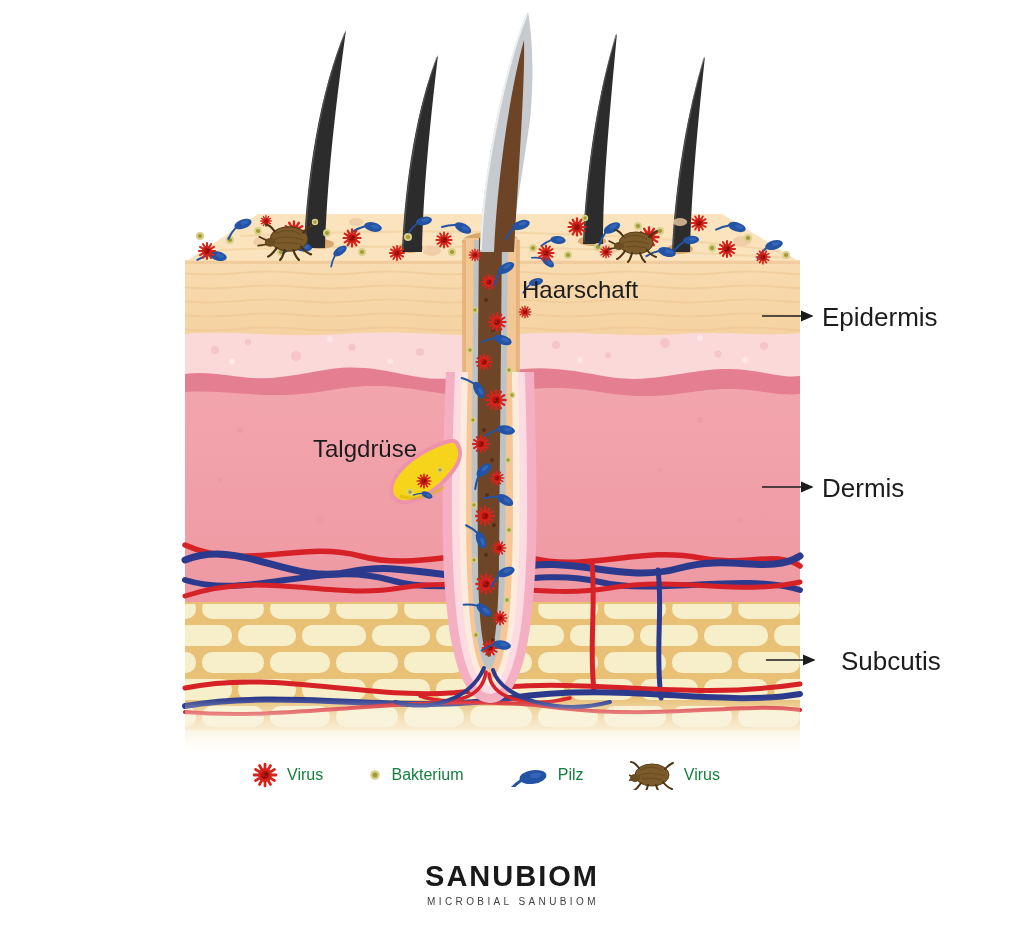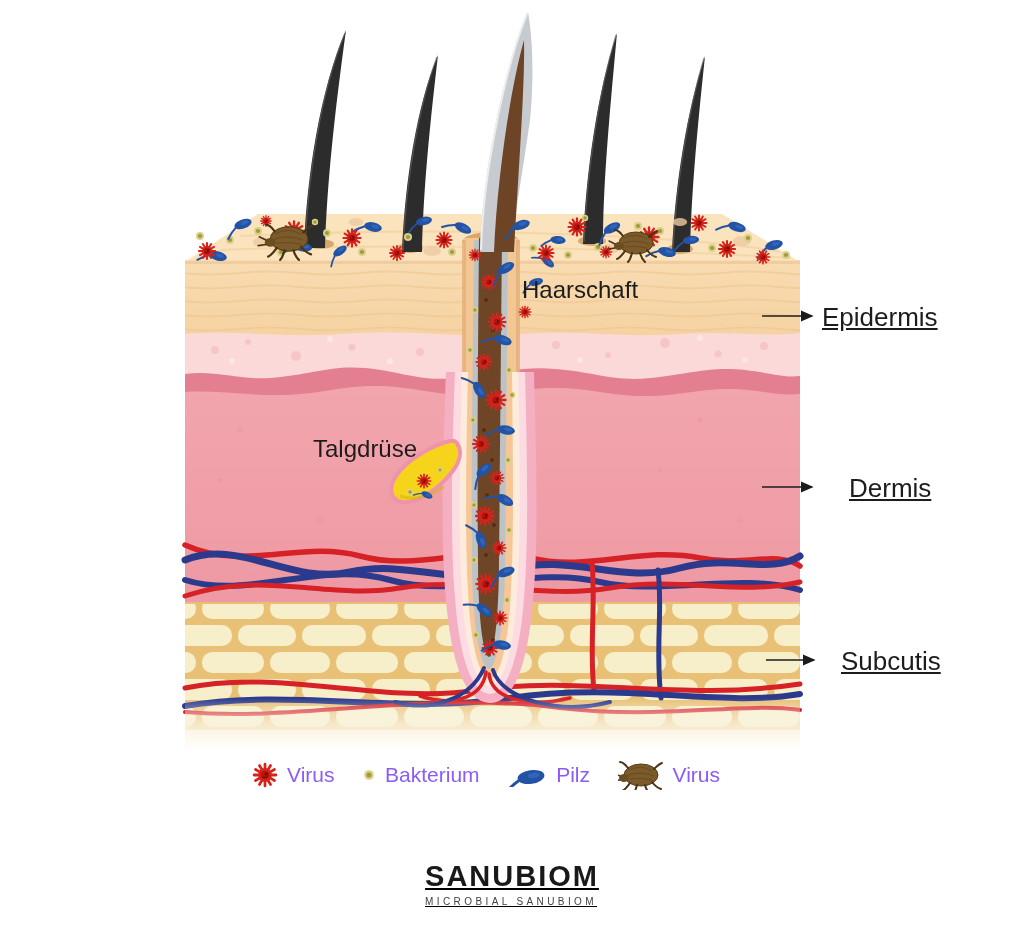--- a/index.html
+++ b/index.html
@@ -1,25 +1,25 @@
 <!DOCTYPE html>
 <html><head>
 <meta charset="utf-8">
 <style>
   html,body{margin:0;padding:0;background:#ffffff;}
   #stage{position:relative;width:1024px;height:924px;background:#ffffff;overflow:hidden;
          font-family:"Liberation Sans", sans-serif;}
   #art{position:absolute;left:0;top:0;}
   .anno{position:absolute;color:#1c1c1c;font-size:24px;white-space:nowrap;}
-  .layer-label{position:absolute;color:#1c1c1c;font-size:26px;white-space:nowrap;text-decoration:underline;}
+  .layer-label{position:absolute;color:#1c1c1c;font-size:26px;white-space:nowrap;}
   #legend{position:absolute;left:252px;top:760px;width:468px;display:flex;
           justify-content:space-between;align-items:center;}
   .legend-item{display:flex;align-items:center;gap:9px;}
-  .legend-item span.lbl{font-size:21px;color:#8b5cf6;}
-  #brand{position:absolute;left:50%;top:860px;transform:translateX(-50%);text-align:left;text-decoration:underline;}
+  .legend-item span.lbl{font-size:16px;color:#15803d;}
+  #brand{position:absolute;left:50%;top:860px;transform:translateX(-50%);text-align:right;}
   #brand .name{font-size:29px;font-weight:bold;letter-spacing:2px;color:#191919;}
   #brand .tagline{margin-top:3px;font-size:10px;letter-spacing:3.4px;color:#3f3f3f;}
 </style>
 </head>
 <body>
 
 <div id="stage">
 
 <svg id="art" width="1024" height="948" viewBox="0 0 1024 948">
   <defs>
@@ -313,21 +313,21 @@
     <line x1="762" y1="316" x2="812" y2="316" marker-end="url(#arrowhead)"></line>
     <line x1="762" y1="487" x2="812" y2="487" marker-end="url(#arrowhead)"></line>
     <line x1="766" y1="660" x2="814" y2="660" marker-end="url(#arrowhead)"></line>
   </g>
 </svg>
 
 <div class="anno" style="left:522px;top:276px;">Haarschaft</div>
 <div class="anno" style="left:313px;top:435px;">Talgdrüse</div>
 
 <div class="layer-label" style="left:822px;top:302px;">Epidermis</div>
-<div class="layer-label" style="left:849px;top:473px;">Dermis</div>
+<div class="layer-label" style="left:822px;top:473px;">Dermis</div>
 <div class="layer-label" style="left:841px;top:646px;">Subcutis</div>
 
 <div id="legend">
   <div class="legend-item">
     <svg width="26" height="26" viewBox="-13 -13 26 26">
       <use href="#virus" transform="scale(1.15)"></use>
     </svg>
     <span class="lbl">Virus</span>
   </div>
   <div class="legend-item">

